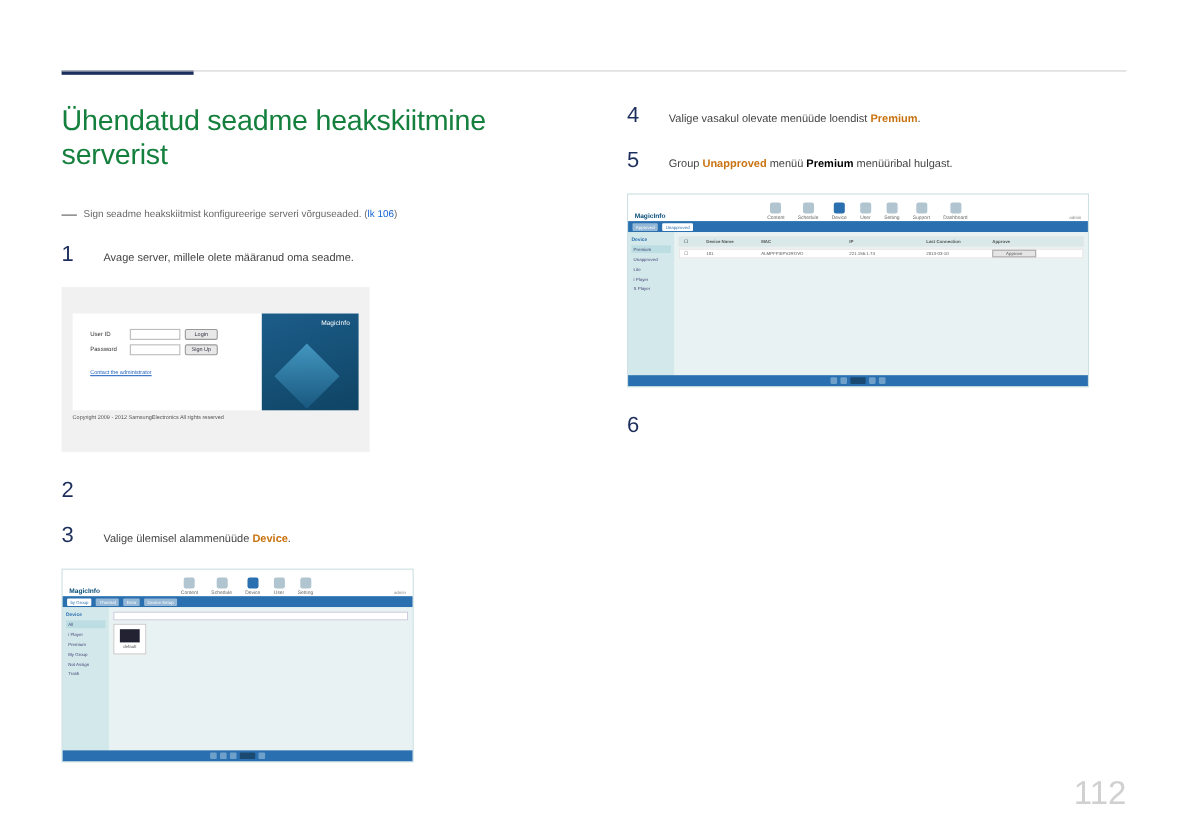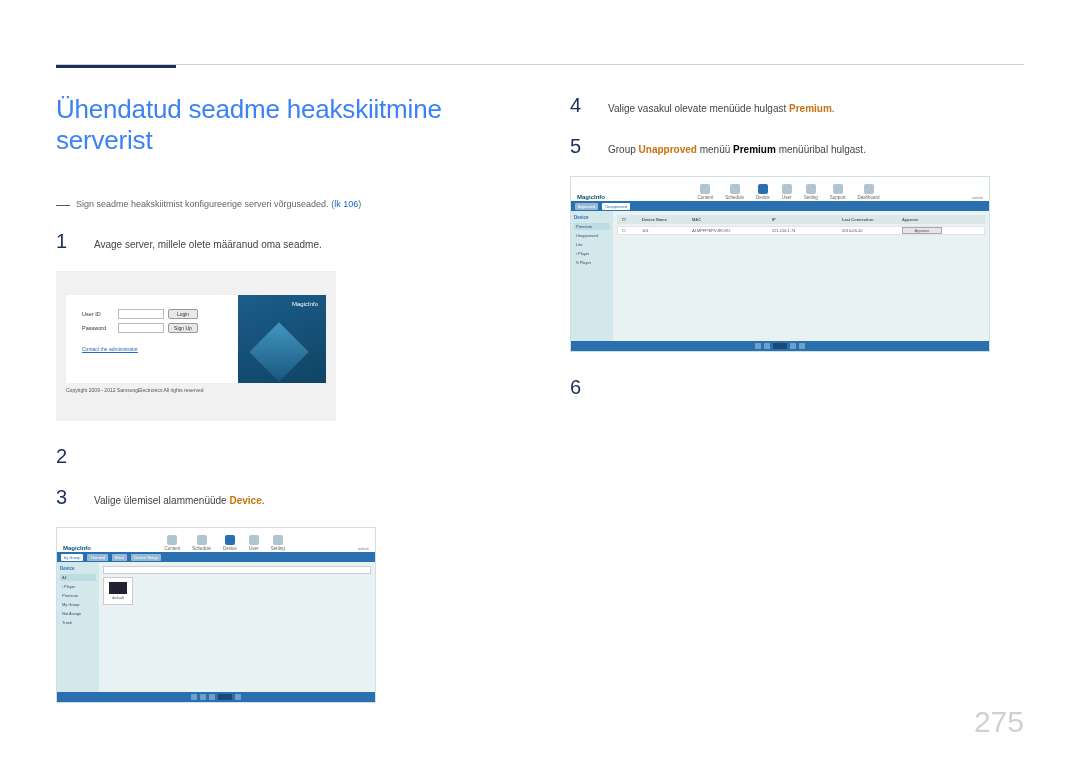--- a/index.html
+++ b/index.html
@@ -35,22 +35,22 @@
     display: flex;
     gap: 60px;
   }
   .col {
     flex: 1;
     min-width: 0;
   }
   .headline {
     font-size: 26px;
     font-weight: normal;
-    color: #3b82f6;
-    margin-bottom: 40px;
+    color: #15803d;
+    margin-bottom: 30px;
     letter-spacing: -0.2px;
   }
   .note {
     font-size: 9px;
     color: #666;
     margin-bottom: 18px;
   }
   .note .dash { font-size: 14px; color: #555; margin-right: 6px; vertical-align: -2px; }
   .note a { color: #1264d1; text-decoration: none; }
   .step {
@@ -269,21 +269,21 @@
           <span></span>
       </div>
     </div>
   </div>
 
   <div class="col">
 
     <div class="step">
       <div class="step-num">4</div>
       <div class="step-text">
-        <span>Valige vasakul olevate menüüde hulgast </span><span class="hl">Premium</span><span>.</span>
+        <span>Valige vasakul olevate menüüde loendist </span><span class="hl">Premium</span><span>.</span>
       </div>
     </div>
 
     <div class="step">
       <div class="step-num">5</div>
       <div class="step-text">
         <span>Group </span><span class="hl">Unapproved</span><span> menüü </span><b>Premium</b><span> menüüribal hulgast.</span>
       </div>
     </div>
 
@@ -366,13 +366,13 @@
       </div>
     </div>
 
     <div class="step">
       <div class="step-num">6</div>
     </div>
 
   </div>
 </div>
 
-<div class="page-num">275</div>
+<div class="page-num">112</div>
 
 </body></html>

